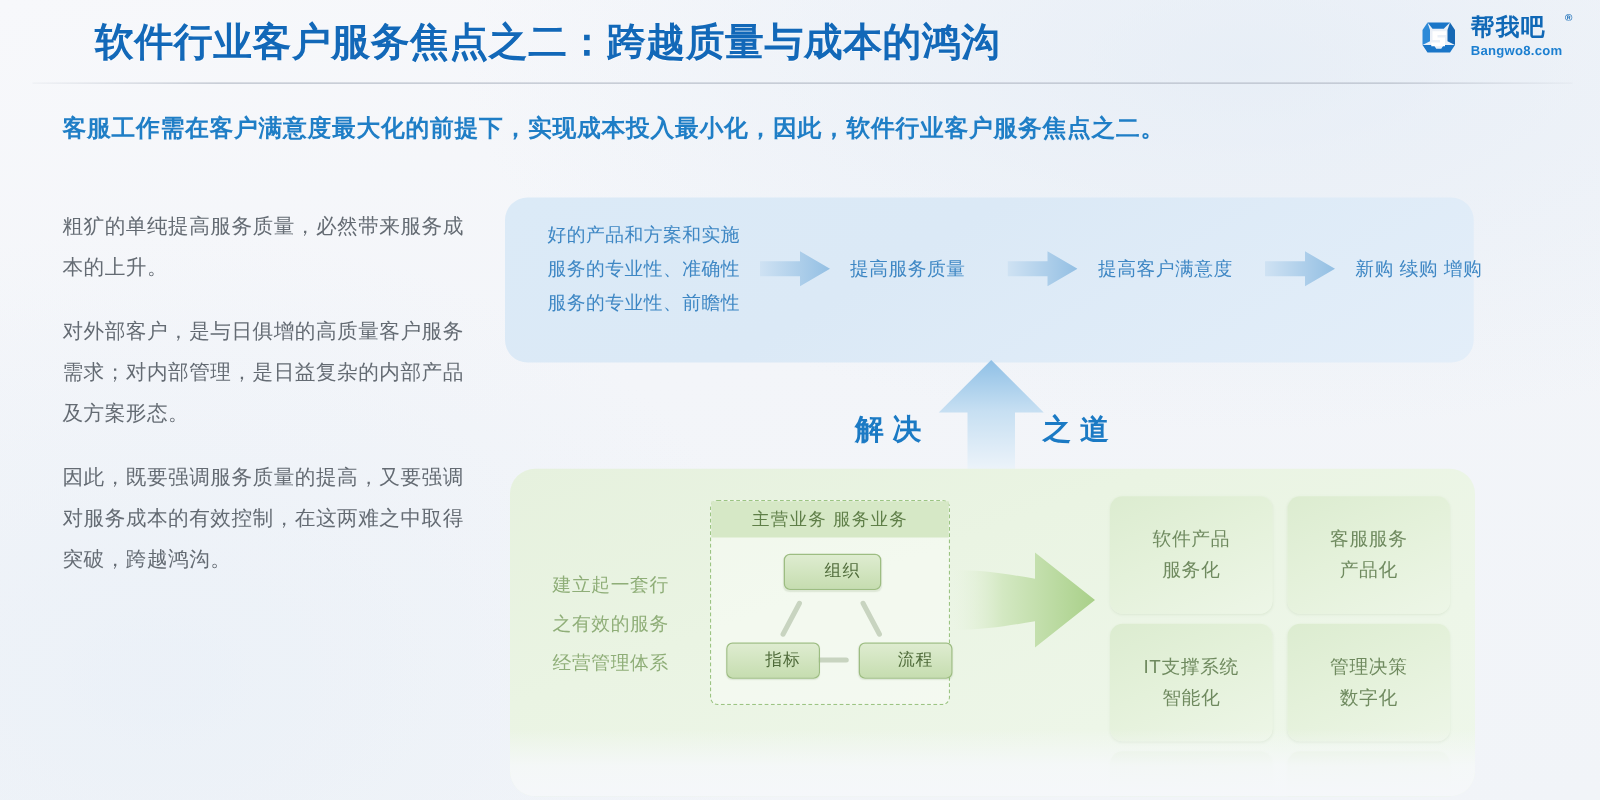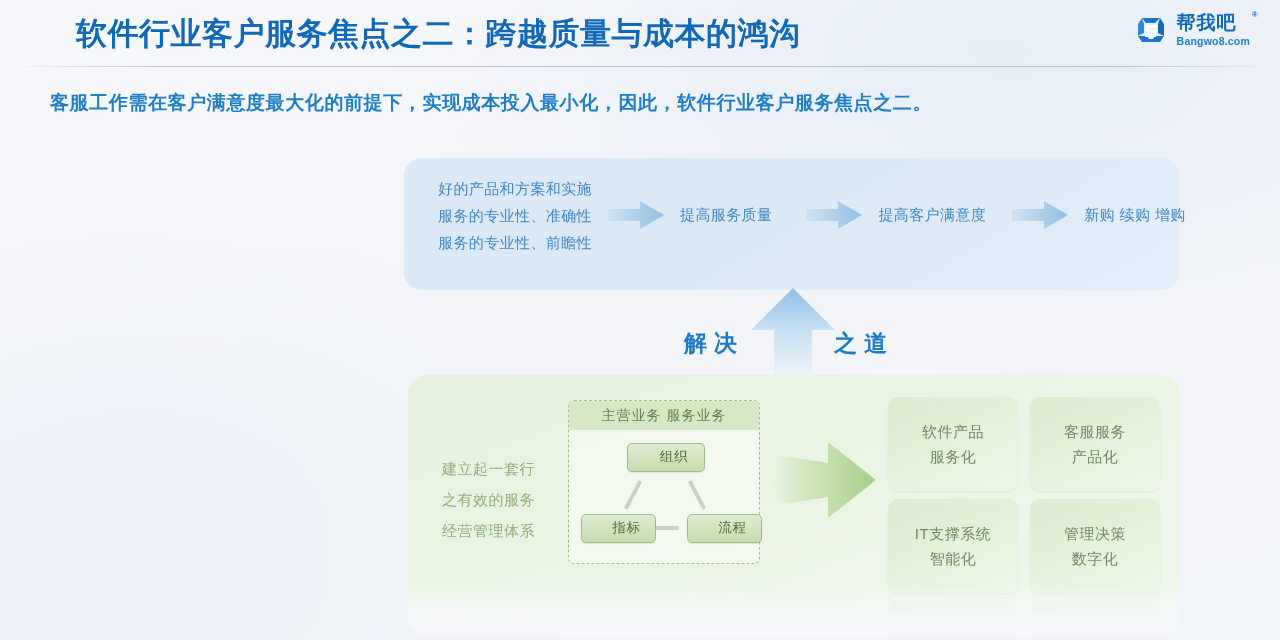--- a/index.html
+++ b/index.html
@@ -169,20 +169,25 @@
           <span>帮我吧</span>
           <span class="logo-reg">®</span>
         </div>
         <div class="logo-en">Bangwo8.com</div>
       </div>
     </div>
   </div>
 
   <div class="subtitle">客服工作需在客户满意度最大化的前提下，实现成本投入最小化，因此，软件行业客户服务焦点之二。</div>
 
+  <div class="leftcol">
+    <div class="para">粗犷的单纯提高服务质量，必然带来服务成本的上升。</div>
+    <div class="para">对外部客户，是与日俱增的高质量客户服务需求；对内部管理，是日益复杂的内部产品及方案形态。</div>
+    <div class="para">因此，既要强调服务质量的提高，又要强调对服务成本的有效控制，在这两难之中取得突破，跨越鸿沟。</div>
+  </div>
 
   <div class="bluepanel">
     <div class="flowrow">
 
       <div class="flowcell multi">
         <div>好的产品和方案和实施</div>
         <div>服务的专业性、准确性</div>
         <div>服务的专业性、前瞻性</div>
       </div>
 

